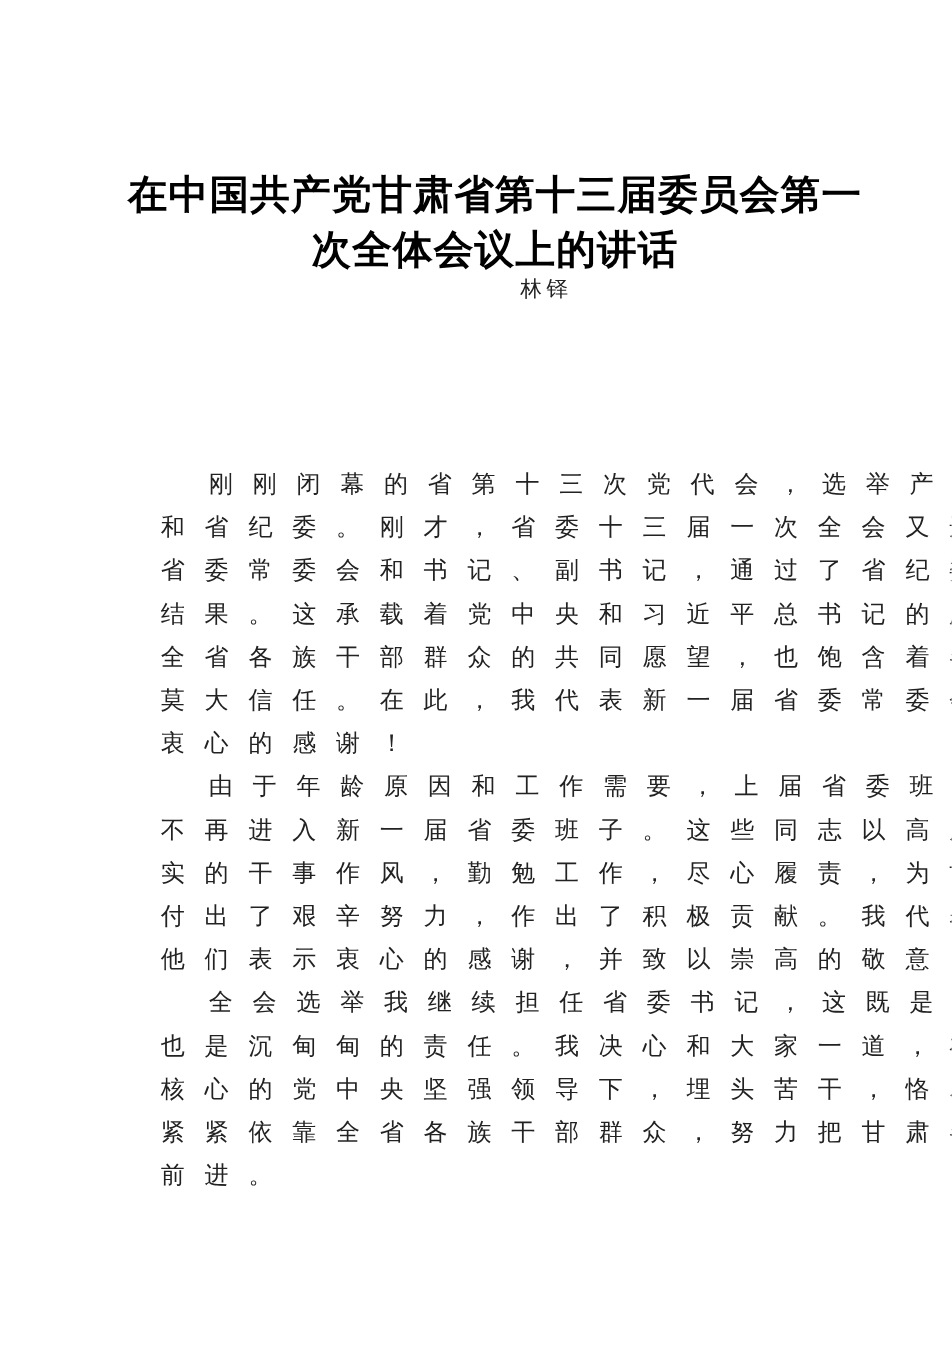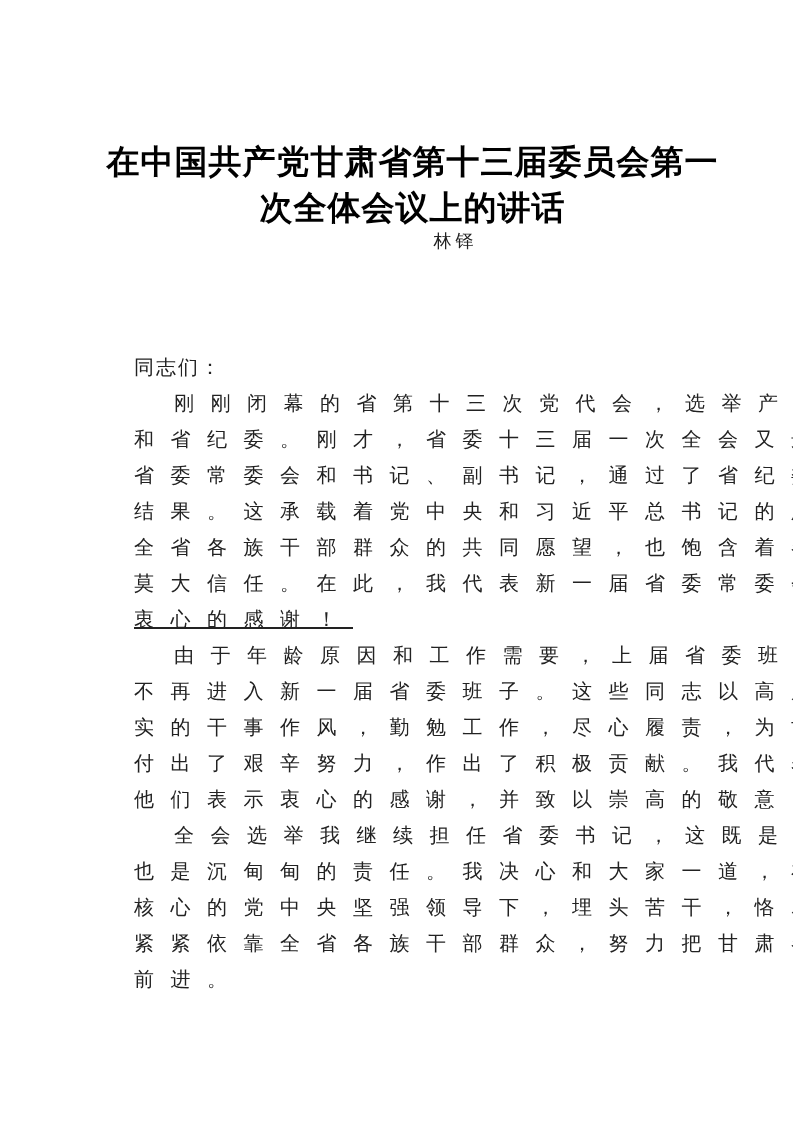--- a/index.html
+++ b/index.html
@@ -26,29 +26,28 @@
     .indent { left: 158px; }
   </style>
 </head>
 <body>
 
 <div class="page">
   <div class="title-line" style="top:140px;">在中国共产党甘肃省第十三届委员会第一</div>
   <div class="title-line" style="top:186px;">次全体会议上的讲话</div>
   <div class="author" style="top:229px;padding-left:43px;">林铎</div>
 
-  <div class="body-line" style="top:355px; letter-spacing:2px;">同志们：</div>
 
   <div class="body-line indent" style="top:391px;">刚刚闭幕的省第十三次党代会，选举产生了新一届省委</div>
   <div class="body-line" style="top:427px;">和省纪委。刚才，省委十三届一次全会又选举产生了新一届</div>
   <div class="body-line" style="top:463px;">省委常委会和书记、副书记，通过了省纪委一次全会的选举</div>
   <div class="body-line" style="top:499px;">结果。这承载着党中央和习近平总书记的殷切嘱托，体现着</div>
   <div class="body-line" style="top:535px;">全省各族干部群众的共同愿望，也饱含着各位代表和委员的</div>
   <div class="body-line" style="top:571px;">莫大信任。在此，我代表新一届省委常委会，向同志们表示</div>
-  <div class="body-line" style="top:607px;text-decoration:underline;">衷心的感谢！</div>
+  <div class="body-line" style="top:607px;">衷心的感谢！</div>
 
   <div class="body-line indent" style="top:643px;">由于年龄原因和工作需要，上届省委班子中的一些同志</div>
   <div class="body-line" style="top:679px;">不再进入新一届省委班子。这些同志以高度的政治自觉和扎</div>
   <div class="body-line" style="top:715px;">实的干事作风，勤勉工作，尽心履责，为甘肃改革发展稳定</div>
   <div class="body-line" style="top:751px;">付出了艰辛努力，作出了积极贡献。我代表十三届省委，向</div>
   <div class="body-line" style="top:787px;">他们表示衷心的感谢，并致以崇高的敬意！</div>
 
   <div class="body-line indent" style="top:823px;">全会选举我继续担任省委书记，这既是同志们的信任，</div>
   <div class="body-line" style="top:859px;">也是沉甸甸的责任。我决心和大家一道，在以习近平同志为</div>
   <div class="body-line" style="top:895px;">核心的党中央坚强领导下，埋头苦干，恪尽职守，清廉为政，</div>

